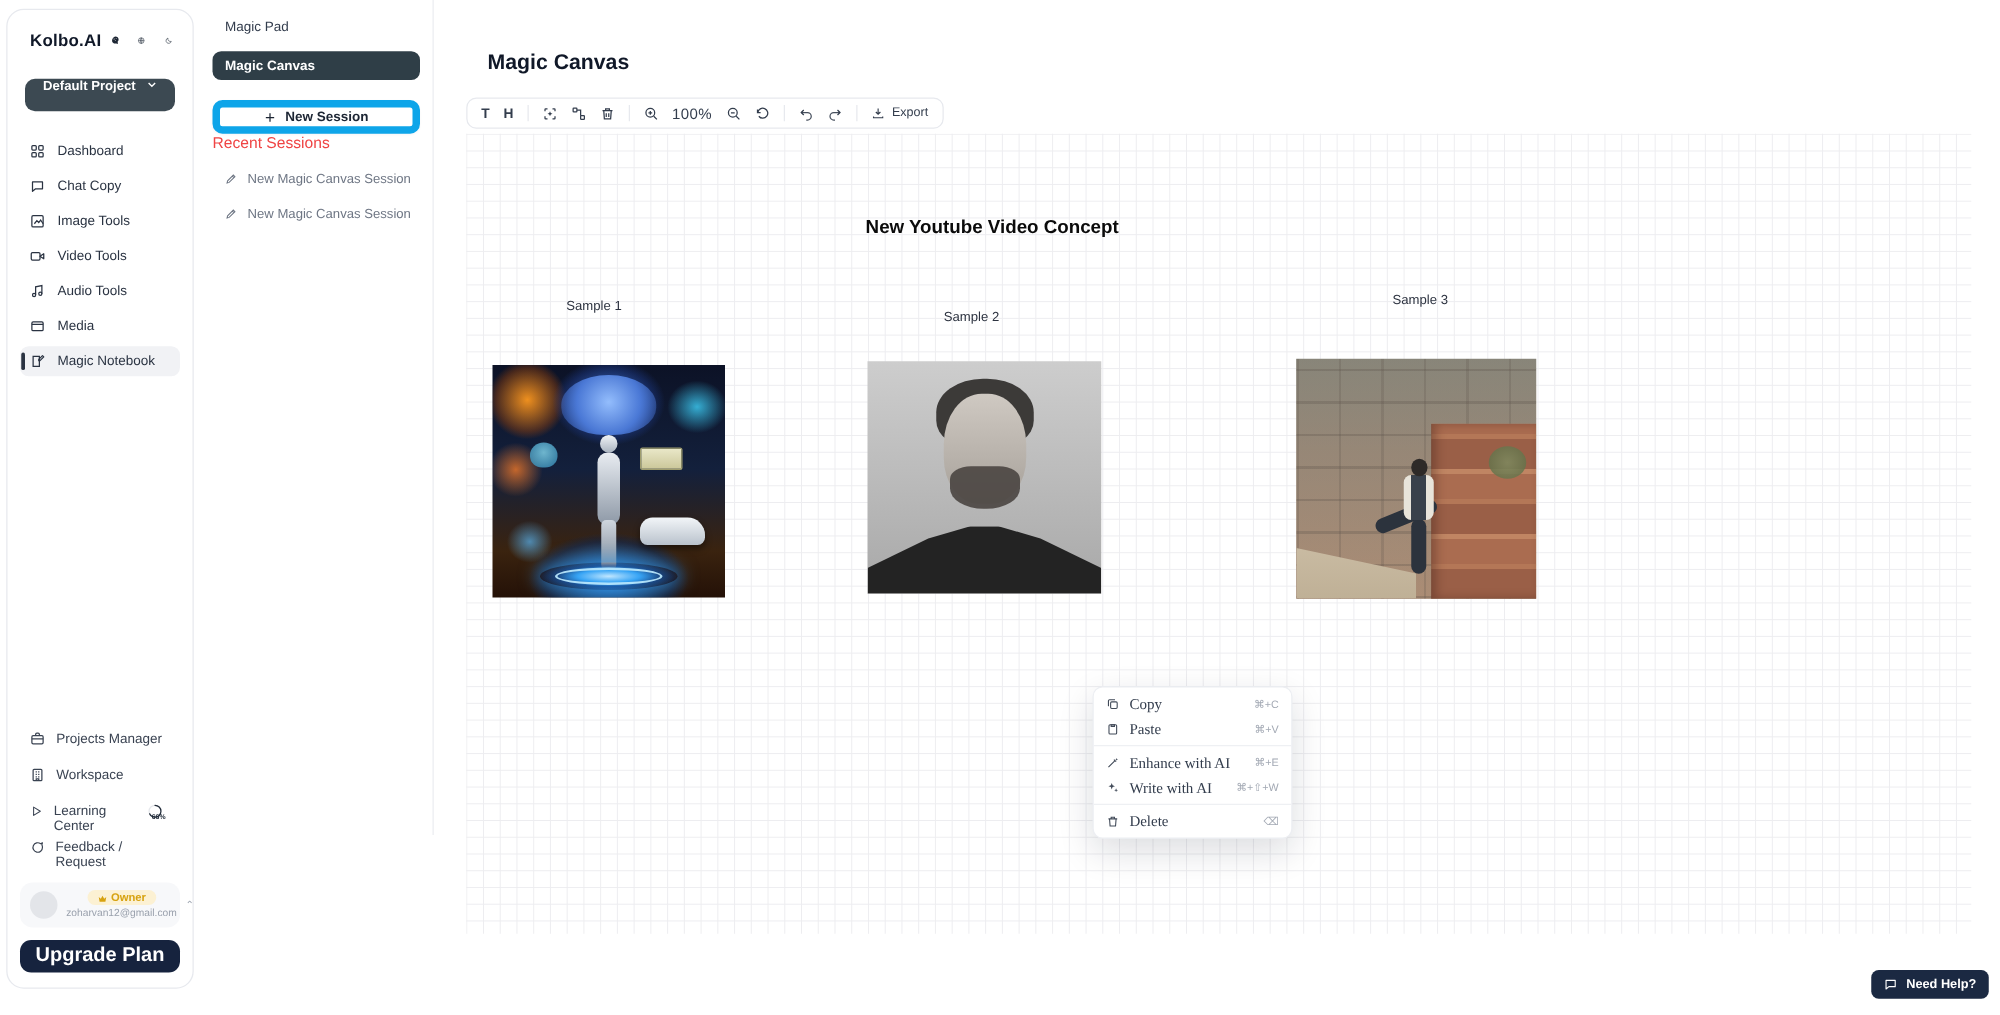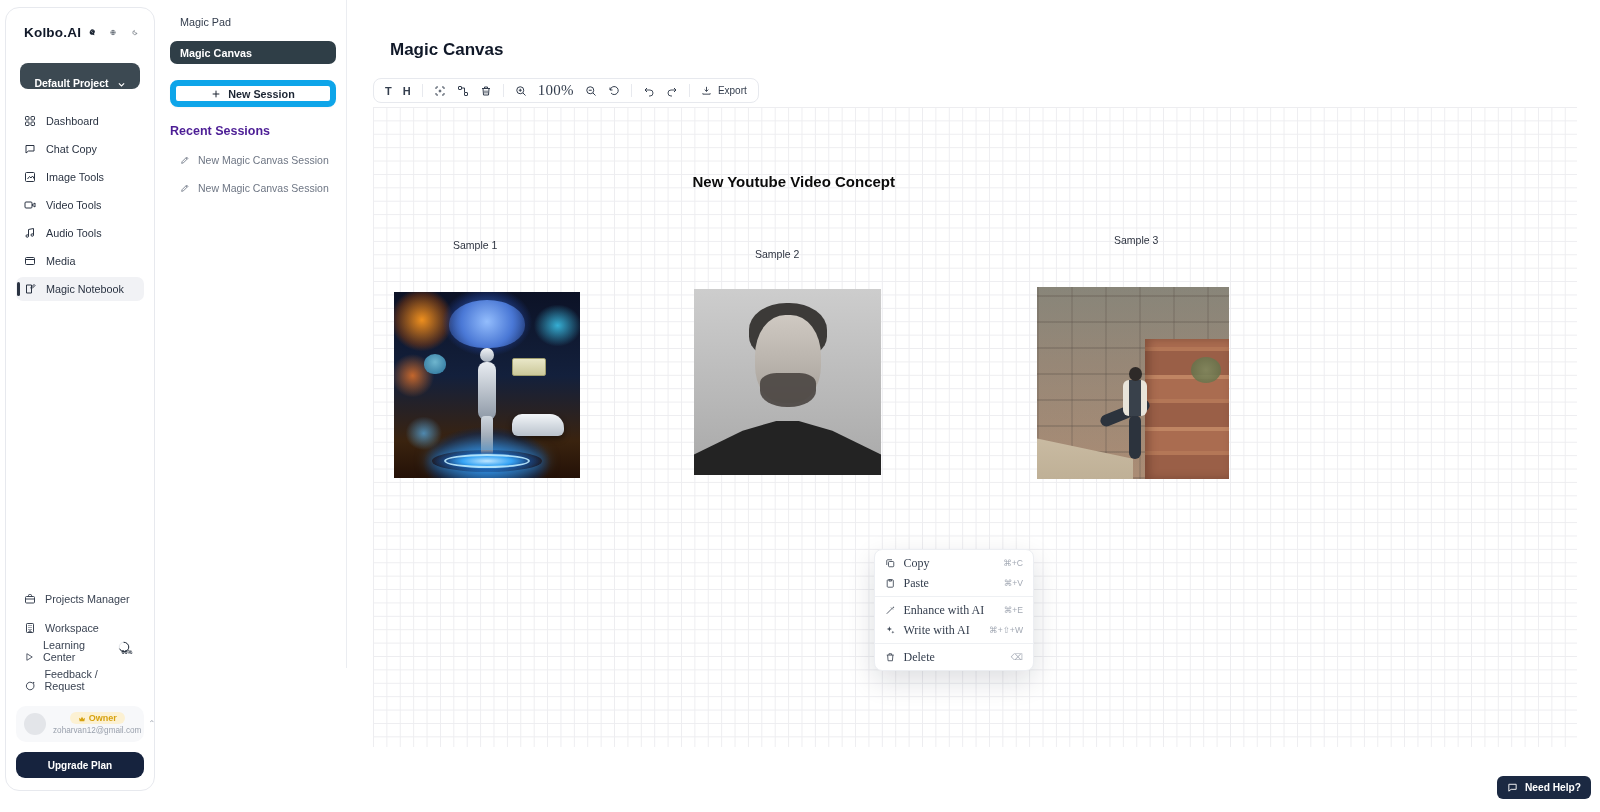--- a/index.html
+++ b/index.html
@@ -12,80 +12,80 @@
     background:#fff; border:1px solid #e7e9ee; border-radius:14px; padding:16px 10px 12px 10px;
     display:flex; flex-direction:column; }
   .brand-row { display:flex; align-items:center; gap:7px; padding:0 6px 0 8px; }
   .brand-name { font-size:13.5px; font-weight:bold; color:#101828; letter-spacing:.2px; }
   .brand-icon { width:17px; height:17px; }
   .brand-spacer { flex:1; }
   .top-ico { width:13px; height:13px; color:#222c3a; cursor:pointer; }
   .moon { margin-left:9px; }
 
   .project-btn { margin:22px 4px 0 4px; height:26px; background:#3c4952; color:#fff;
-    border-radius:8px; display:flex; align-items:flex-end; justify-content:center; gap:8px;
+    border-radius:8px; display:flex; align-items:flex-start; justify-content:center; gap:8px;
     font-size:10.5px; font-weight:bold; cursor:pointer; }
   .project-btn svg { width:9px; height:9px; }
 
   .nav { margin-top:20px; display:flex; flex-direction:column; gap:4px; }
   .nav-item { position:relative; display:flex; align-items:center; gap:10px; height:24px;
     padding:0 8px; border-radius:7px; color:#2a3342; font-size:10.8px; cursor:pointer; }
   .nav-item svg { width:12px; height:12px; flex:0 0 auto; color:#2a3342; }
   .nav-item.active { background:#f1f2f5; }
   .nav-item.active .act-bar { position:absolute; left:1px; top:5px; width:3px; height:14px;
     background:#2a3342; border-radius:2px; }
 
   .side-flex { flex:1; }
 
   .foot-nav { display:flex; flex-direction:column; gap:9px; }
-  .foot-item { display:flex; align-items:flex-end; gap:9px; padding:0 8px; height:20px;
+  .foot-item { display:flex; align-items:flex-start; gap:9px; padding:0 8px; height:20px;
     color:#3a4352; font-size:10.8px; cursor:pointer; }
   .foot-item svg { width:12px; height:12px; }
   .ring-badge { position:relative; width:22px; height:22px; margin-left:2px; }
   .ring-badge .pct { position:absolute; inset:0; display:flex; align-items:center; justify-content:center;
     font-size:5.5px; font-weight:bold; color:#222c3a; }
 
   .user-card { margin-top:14px; background:#f7f8fa; border-radius:10px; padding:6px 8px 7px 8px;
     display:flex; align-items:center; gap:7px; cursor:pointer; }
   .avatar { width:22px; height:22px; border-radius:50%; background:#e3e5e9; flex:0 0 auto; }
   .user-meta { flex:1; display:flex; flex-direction:column; align-items:center; gap:2px; }
   .owner-badge { display:flex; align-items:flex-end; gap:3px; background:#fcf1d3; color:#d7a210;
     font-size:9px; font-weight:bold; padding:1px 8px; border-radius:999px; }
   .owner-badge svg { width:8px; height:8px; }
   .user-email { font-size:8.2px; color:#9aa1ad; white-space:nowrap; }
   .user-caret { color:#9aa1ad; font-size:8px; }
 
   .upgrade-btn { margin-top:10px; height:26px; background:#16233e; color:#fff; border-radius:9px;
-    display:flex; align-items:center; justify-content:center; font-size:10px; font-weight:bold; cursor:pointer; }
+    display:flex; align-items:center; justify-content:center; font-size:16px; font-weight:bold; cursor:pointer; }
 
   
   .panel { position:absolute; left:156px; top:0; width:191px; height:668px;
     background:#fff; border-right:1px solid #ebedf1; padding:14px 10px 0 14px; }
   .pad-item { font-size:10.8px; color:#333d4d; padding:2px 10px 0 10px; cursor:pointer; }
   .canvas-pill { margin-top:13px; height:23px; background:#2f3e47; border-radius:7px;
     display:flex; align-items:center; padding:0 10px; color:#fff; font-size:10.8px; font-weight:bold; cursor:pointer; }
   .new-session { margin-top:16px; height:27px; background:#fff; border:6px solid #0ea5e9; border-radius:8px;
     box-shadow:0 1px 2px rgba(16,24,40,.04); display:flex; align-items:center; justify-content:center; gap:7px;
     font-size:10.8px; font-weight:bold; color:#1c2533; cursor:pointer; }
   .new-session svg { width:10px; height:10px; }
-  .recent-h { margin-top:17px; font-size:12.5px; font-weight:bold; color:#4c1d95; }
+  .recent-h { font-size:12.5px; font-weight:normal; color:#ef4444; }
   .session-item { display:flex; align-items:center; gap:8px; margin-top:16px; color:#6e7684;
     font-size:10.5px; cursor:pointer; padding-left:10px; }
   .session-item svg { width:10px; height:10px; color:#6e7684; }
 
   
   .main-title { position:absolute; left:390px; top:40px; font-size:17px; font-weight:bold; color:#101828; }
 
   .toolbar { position:absolute; left:373px; top:78px; height:25px; background:#fff;
     border:1px solid #e7e9ee; border-radius:8px; display:flex; align-items:center; padding:0 11px; gap:11px; }
   .tb-btn { display:flex; align-items:center; justify-content:center; color:#333d4d; cursor:pointer;
     font-size:11px; font-weight:bold; }
   .tb-btn svg { width:12px; height:12px; }
   .tb-div { width:1px; height:13px; background:#e7e9ee; }
-  .tb-zoom { font-size:15px; color:#333d4d; letter-spacing:.3px;font-family:Liberation Serif, serif; }
+  .tb-zoom { font-size:12px; color:#333d4d; letter-spacing:.3px; }
   .tb-export { display:flex; align-items:flex-start; gap:6px; font-size:10px; color:#333d4d; cursor:pointer; }
   .tb-export svg { width:11px; height:11px; }
 
   .canvas { position:absolute; left:373px; top:107px; width:1204px; height:640px; background:#fff;
     background-image:linear-gradient(#ededf0 1px, transparent 1px), linear-gradient(90deg,#ededf0 1px, transparent 1px);
     background-size:13.4px 13.4px; }
 
   .cv-heading { position:absolute; left:690px; top:173px; width:205px; text-align:right;
     font-size:15px; font-weight:bold; color:#0b0b0b; cursor:move; }
   .sample-label { position:absolute; font-size:10.5px; color:#2d3340; cursor:move; }

